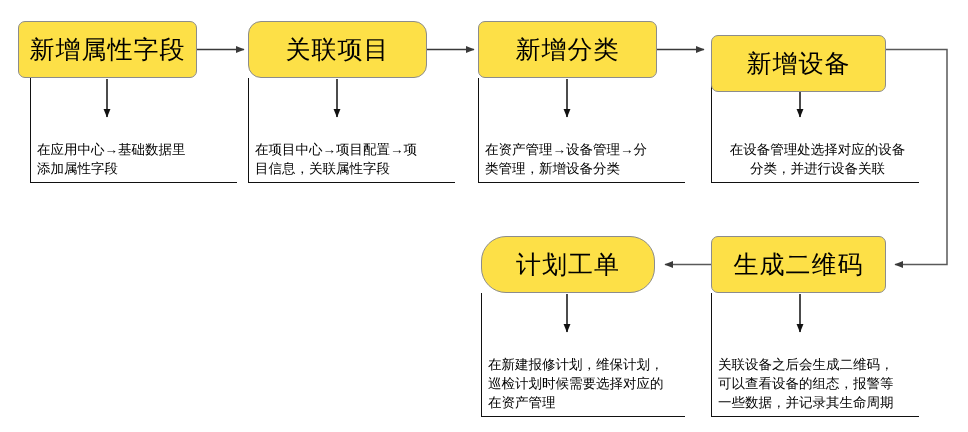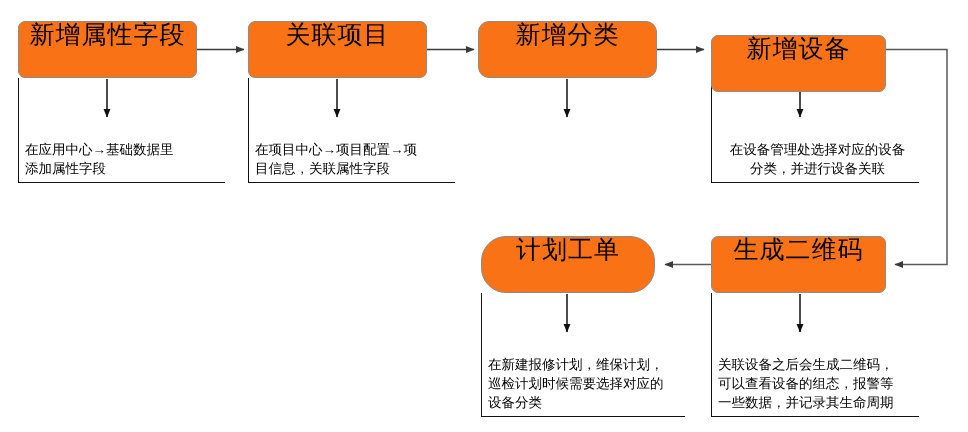--- a/index.html
+++ b/index.html
@@ -23,22 +23,23 @@
     top: 0;
     width: 968px;
     height: 432px;
     pointer-events: none;
   }
   .node {
     position: absolute;
     box-sizing: border-box;
     border: 1.3px solid #8c8c8c;
     border-radius: 7px;
-    background: #f97316;
+    background: #fde047;
     display: flex;
+    align-items: center;
     justify-content: center;
     color: #000000;
     font-size: 25px;
     line-height: 1;
     letter-spacing: 1px;
     z-index: 3;
   }
   .note {
     position: absolute;
     box-sizing: border-box;
@@ -88,52 +89,56 @@
     <line x1="337" y1="79" x2="337" y2="117" stroke="#111111" stroke-width="1.5" marker-end="url(#arrowD)"></line>
     <line x1="567" y1="79" x2="567" y2="117" stroke="#111111" stroke-width="1.5" marker-end="url(#arrowD)"></line>
     <line x1="800" y1="79" x2="800" y2="117" stroke="#111111" stroke-width="1.5" marker-end="url(#arrowD)"></line>
     <line x1="567" y1="294" x2="567" y2="332" stroke="#111111" stroke-width="1.5" marker-end="url(#arrowD)"></line>
     <line x1="800" y1="294" x2="800" y2="332" stroke="#111111" stroke-width="1.5" marker-end="url(#arrowD)"></line>
   </svg>
 
   <div class="node" style="left:18px; top:21px; width:179px; height:57px;">
     <span>新增属性字段</span>
   </div>
-  <div class="note" style="left:18px; top:78px; width:207px; height:105px;">
+  <div class="note" style="left:30px; top:78px; width:207px; height:105px;">
     <div class="note-text">在应用中心→基础数据里
 添加属性字段</div>
   </div>
 
-  <div class="node" style="left:248px; top:21px; width:179px; height:57px;">
+  <div class="node" style="left:248px; top:21px; width:179px; height:57px;border-radius:13px;">
     <span>关联项目</span>
   </div>
   <div class="note" style="left:248px; top:78px; width:207px; height:105px;padding-left:36px;">
     <div class="note-text">在项目中心→项目配置→项
 目信息，关联属性字段</div>
   </div>
 
-  <div class="node" style="left:478px; top:21px; width:179px; height:57px;border-radius:11px;">
+  <div class="node" style="left:478px; top:21px; width:179px; height:57px;">
     <span>新增分类</span>
+  </div>
+  <div class="note" style="left:478px; top:78px; width:207px; height:105px;">
+    <div class="note-text">在资产管理→设备管理→分
+类管理，新增设备分类</div>
   </div>
 
   <div class="node" style="left:711px; top:35px; width:175px; height:57px;">
     <span>新增设备</span>
   </div>
   <div class="note" style="left:711px; top:78px; width:208px; height:105px;text-align:center;">
     <div class="note-text">在设备管理处选择对应的设备
 分类，并进行设备关联</div>
   </div>
 
   <div class="node" style="left:481px; top:236px; width:174px; height:57px;border-radius:25px;">
     <span>计划工单</span>
   </div>
   <div class="note" style="left:481px; top:293px; width:204px; height:124px;">
     <div class="note-text">在新建报修计划，维保计划，
 巡检计划时候需要选择对应的
-设备分类</div>
+在资产管理</div>
   </div>
 
   <div class="node" style="left:711px; top:236px; width:175px; height:57px;">
     <span>生成二维码</span>
   </div>
   <div class="note" style="left:711px; top:293px; width:208px; height:124px;">
     <div class="note-text">关联设备之后会生成二维码，
 可以查看设备的组态，报警等
 一些数据，并记录其生命周期</div>
   </div>

